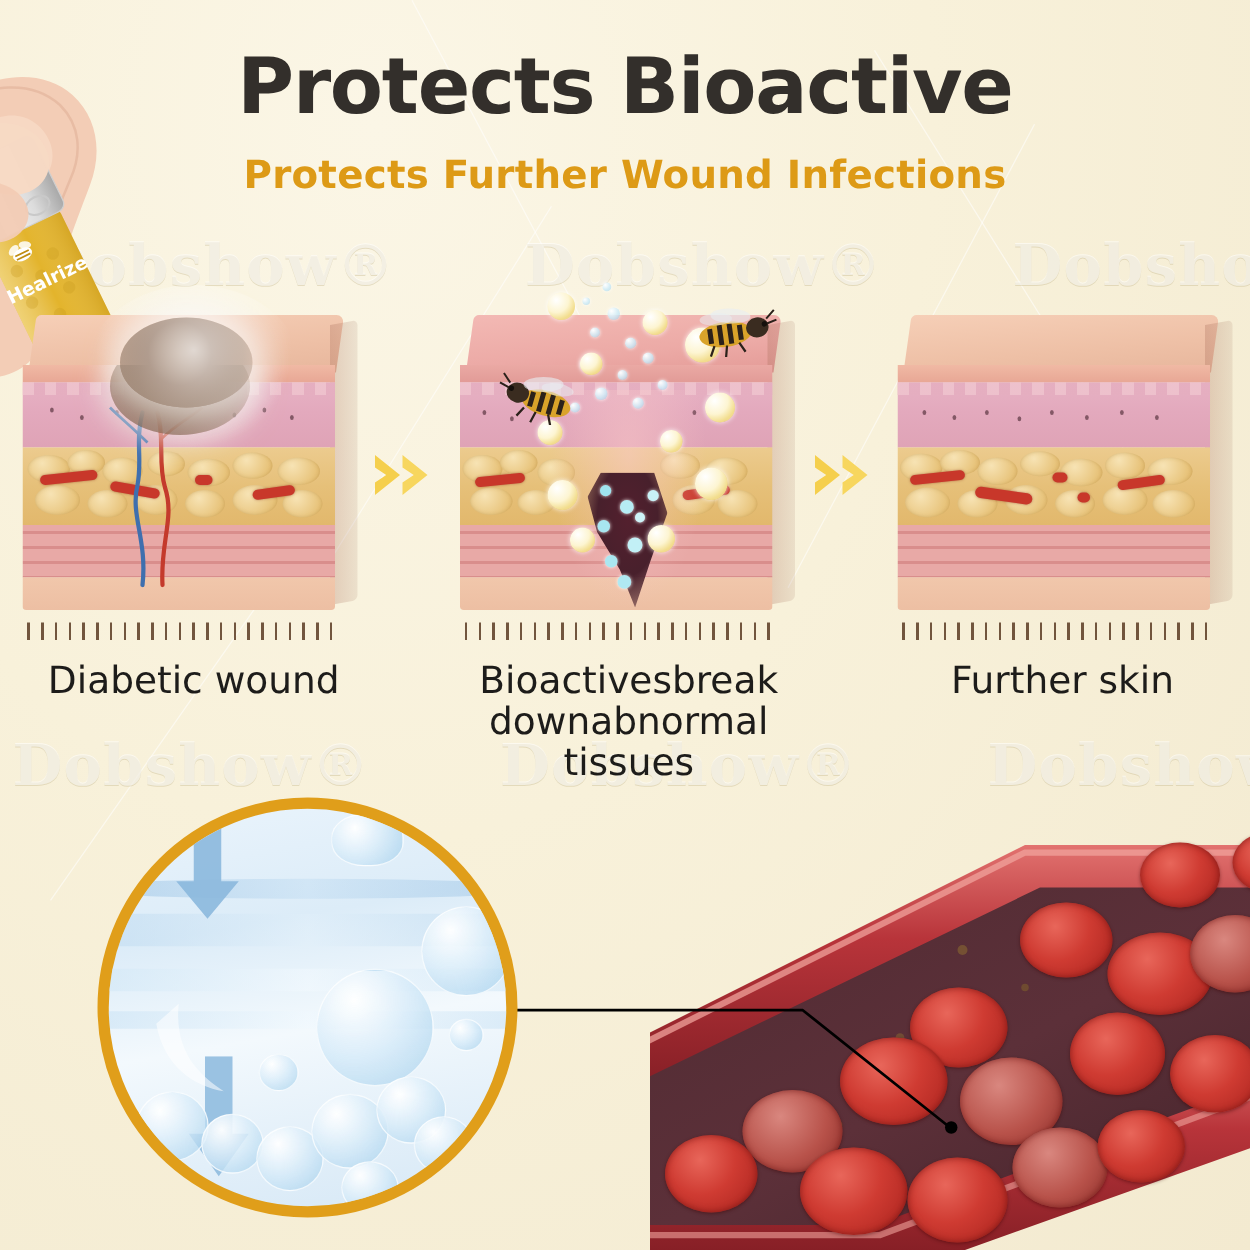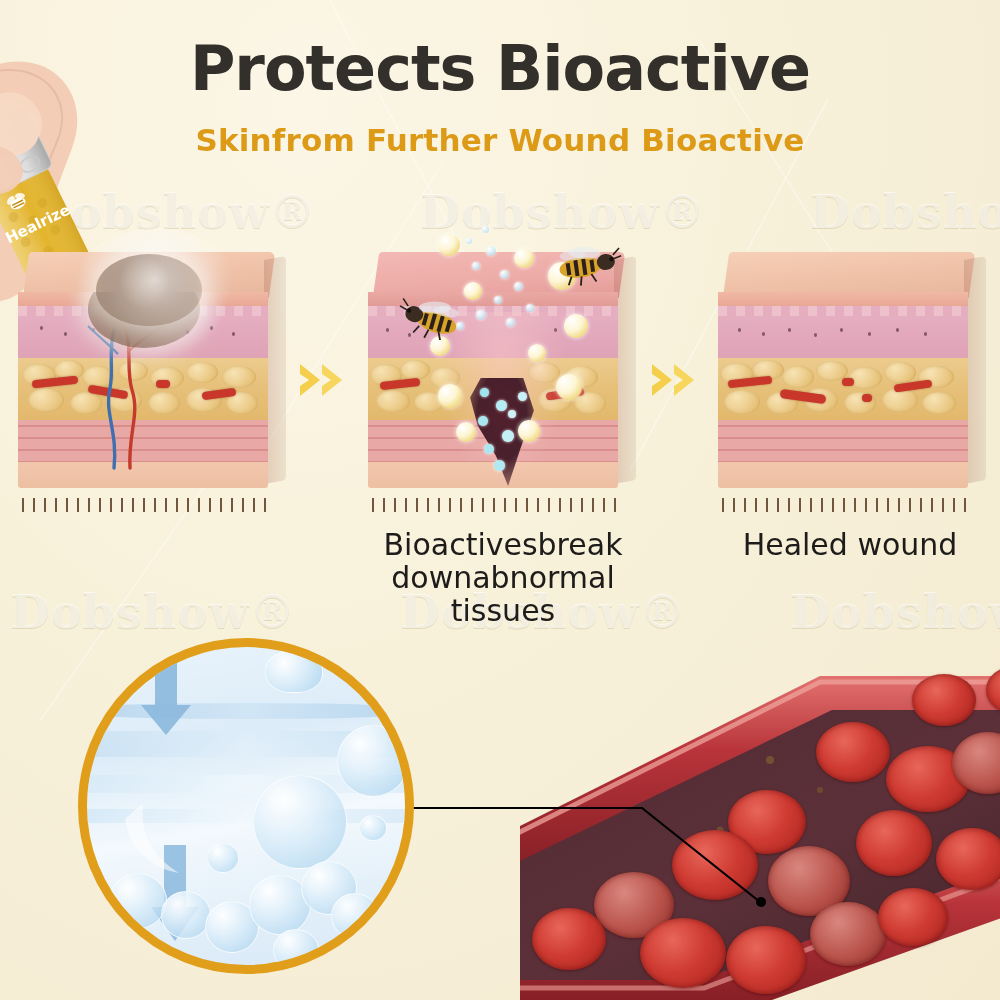--- a/index.html
+++ b/index.html
@@ -112,21 +112,21 @@
 
 <div id="stage">
 
   <div class="crease" style="left:330px;top:0;width:330px;transform:rotate(62deg);"></div>
   <div class="crease" style="left:700px;top:40px;width:420px;transform:rotate(58deg);"></div>
   <div class="crease" style="left:250px;top:470px;width:360px;transform:rotate(-58deg);"></div>
   <div class="crease" style="left:630px;top:470px;width:420px;transform:rotate(-62deg);"></div>
   <div class="crease" style="left:40px;top:720px;width:300px;transform:rotate(-55deg);"></div>
 
   <div id="title">Protects Bioactive</div>
-  <div id="subtitle">Skinfrom Further Wound Bioactive</div>
+  <div id="subtitle">Protects Further Wound Infections</div>
 
   <div class="wm" style="left:30px;top:185px;">Dobshow®</div>
   <div class="wm" style="left:420px;top:185px;">Dobshow®</div>
   <div class="wm" style="left:810px;top:185px;">Dobshow®</div>
   <div class="wm" style="left:10px;top:585px;">Dobshow®</div>
   <div class="wm" style="left:400px;top:585px;">Dobshow®</div>
   <div class="wm" style="left:790px;top:585px;">Dobshow®</div>
 
   <div id="hand">
     <svg width="170" height="250" viewBox="0 0 170 250">
@@ -383,22 +383,23 @@
           <div class="vessel" style="left:144px;top:36px;width:10px;height:8px;"></div>
           <div class="vessel" style="left:176px;top:24px;width:38px;height:8px;transform:rotate(-8deg);"></div>
         </div>
         <div class="lay musc"></div>
         <div class="lay sub"></div>
       </div>
       <div class="hairs"></div>
     </div>
   </div>
 
+  <div class="cap-txt" style="left:0px;top:528px;width:310px;">Diabetic wound</div>
   <div class="cap-txt" style="left:358px;top:528px;width:290px;text-align:center;">Bioactivesbreak downabnormal tissues</div>
-  <div class="cap-txt" style="left:705px;top:528px;width:290px;">Healed wound</div>
+  <div class="cap-txt" style="left:705px;top:528px;width:290px;">Further skin</div>
 
   <div id="blood">
     <svg width="520" height="370" viewBox="0 0 520 370" style="position:absolute;left:0;top:0;">
       <defs>
         <linearGradient id="vesselWall" x1="0" y1="0" x2="0" y2="1">
           <stop offset="0" stop-color="#e2726f"></stop>
             <stop offset=".35" stop-color="#b8343a"></stop>
           <stop offset="1" stop-color="#7d1b22"></stop>
         </linearGradient>
         <linearGradient id="lumen" x1="0" y1="0" x2="1" y2="1">

